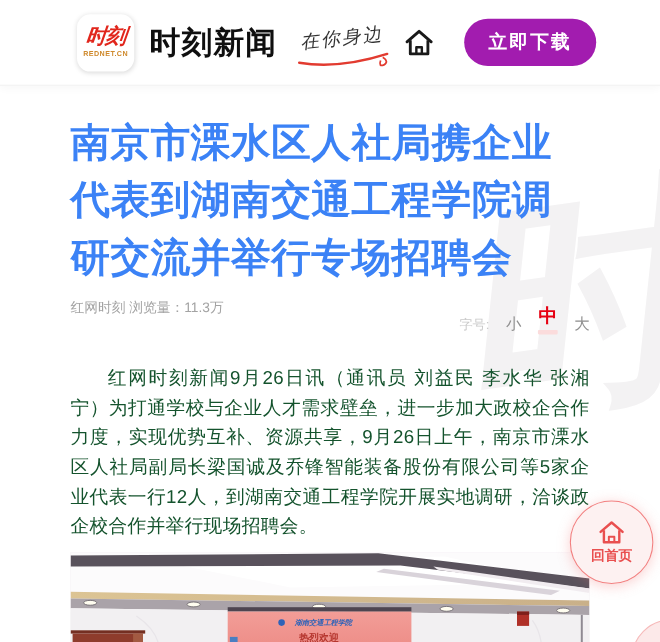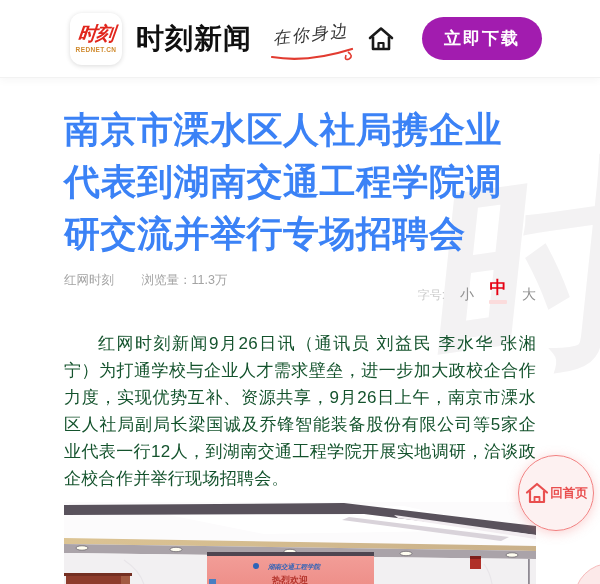--- a/index.html
+++ b/index.html
@@ -30,38 +30,38 @@
   .main { position:relative; padding:0 64px; z-index:1; }
   .watermark { position:absolute; top:60px; right:-30px; font-size:215px; font-weight:900;
     font-style:italic; color:#f3f2f3; transform:rotate(-8deg); z-index:0;
     pointer-events:none; line-height:1; }
   .article-title { position:relative; z-index:1; margin-top:26px; font-size:36px;
     line-height:52px; font-weight:800; color:#3b82f6; letter-spacing:.5px; }
 
   .meta-row { position:relative; z-index:1; margin-top:10px; display:flex;
     justify-content:space-between; align-items:flex-start; }
   .meta-left { font-size:12.5px; color:#a3a3a3; line-height:21px; }
-  .meta-source { margin-right:24px; }
+  .meta-source { }
   .font-size-picker { display:flex; align-items:flex-end; gap:15px; padding-top:9px; }
   .fs-label { font-size:12px; color:#c9c9c9; }
   .fs-opt { font-size:14px; color:#8f8f8f; cursor:pointer; }
   .fs-opt-active { display:flex; flex-direction:column; align-items:center; cursor:pointer; }
   .fs-active-char { font-size:17px; font-weight:800; color:#e60012; line-height:18px; }
   .fs-active-bar { width:18px; height:4px; background:#fbdcdc; border-radius:1px; margin-top:3px; }
 
   .article-body { position:relative; z-index:1; margin-top:26px; font-size:17px;
     line-height:27px; color:#14532d; letter-spacing:.3px; text-indent:2em; text-align:justify; }
 
   .article-photo { position:relative; z-index:1; margin-top:10px; width:472px; height:110px;
     overflow:hidden; background:#f5f3f5; }
 
   
   .float-home { position:absolute; left:518px; top:455px; width:76px; height:76px;
     border-radius:50%; background:rgba(253,240,240,.95); border:1px solid #f28080;
-    box-shadow:0 2px 12px rgba(240,120,120,.35); display:flex; flex-direction:row;
+    box-shadow:0 2px 12px rgba(240,120,120,.35); display:flex; flex-direction:column;
     align-items:center; justify-content:center; z-index:20; cursor:pointer; }
   .float-home-label { font-size:12.5px; color:#e94f4f; font-weight:600; margin-top:1px; }
   .float-partial { position:absolute; left:574px; top:563px; width:72px; height:72px;
     border-radius:50%; background:#fce9e9; border:1px solid #f6baba; z-index:19; cursor:pointer; }
 </style>
 </head>
 <body>
 
 <div class="header">
   <div class="logo-box">

